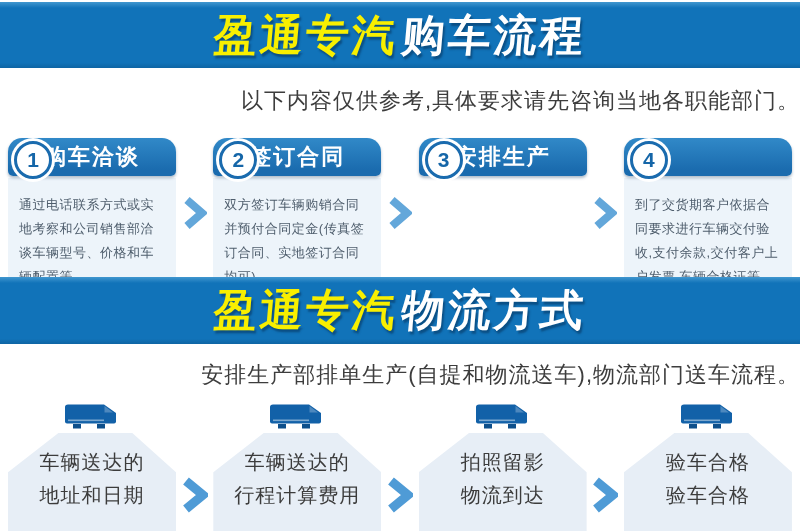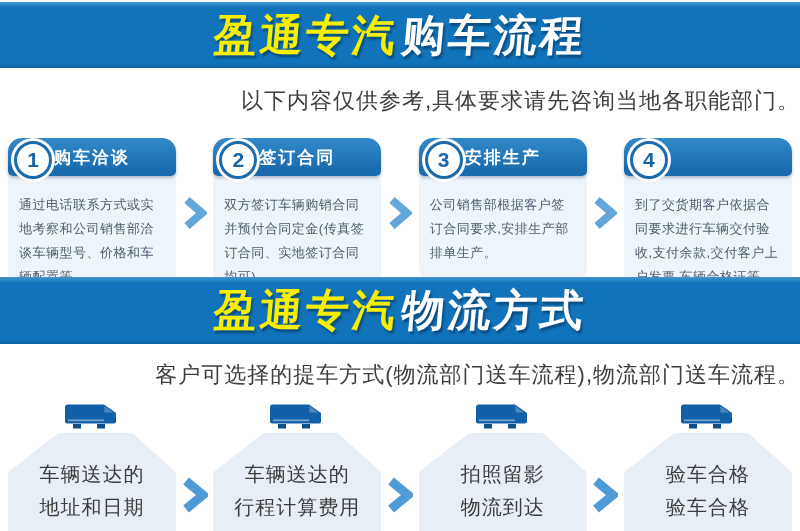--- a/index.html
+++ b/index.html
@@ -43,21 +43,21 @@
     display:flex;align-items:center;justify-content:center;
     box-shadow:0 2px 3px rgba(20,60,100,.35);
   }
   .step-circle{
     position:absolute;left:6px;top:3px;width:32px;height:32px;border-radius:50%;
     background:#ffffff;border:3px solid #1a6bae;box-shadow:0 0 0 3px #ffffff;
     color:#1566a8;font-size:21px;font-weight:bold;
     display:flex;align-items:center;justify-content:center;
   }
   .card-title{
-    color:#ffffff;font-size:17px;font-weight:bold;letter-spacing:2px;
+    color:#ffffff;font-size:22px;font-weight:bold;letter-spacing:2px;
   }
   .card-body{
     margin-top:2px;background:#edf4fa;border-radius:0 0 9px 9px;
     padding:15px 11px 13px;
     font-size:13px;line-height:1.85;letter-spacing:.5px;color:#4e5d6c;
   }
   .step-arrow{margin-top:58px;flex:0 0 auto}
   
   .logi{
     position:absolute;top:400px;left:8px;right:8px;bottom:0;
@@ -66,21 +66,21 @@
   .lcol{
     width:168px;flex:0 0 168px;height:131px;
     display:flex;flex-direction:column;align-items:center;
   }
   .truck{height:32px;margin-bottom:1px}
   .pent{
     width:100%;flex:1;box-sizing:border-box;
     background:#e7eef6;
     clip-path:polygon(0 40%,30% 0,74% 0,100% 40%,100% 100%,0 100%);
     display:flex;flex-direction:column;align-items:center;
-    padding-top:25px;
+    padding-top:13px;
     font-size:20px;line-height:33px;color:#3c3c3c;letter-spacing:1px;
   }
   .logi-arrow{margin-top:76px;flex:0 0 auto}
 </style>
 </head>
 <body>
 
 <div class="banner" id="banner1">
   <div class="banner-text">
     <span class="banner-brand">盈通专汽</span>
@@ -114,21 +114,20 @@
 
   <svg class="step-arrow" width="24" height="34" viewBox="0 0 24 34">
     <polyline points="4,4 19,17 4,30" fill="none" stroke="#63a7da" stroke-width="8"></polyline>
   </svg>
 
   <div class="card">
     <div class="card-header">
       <div class="step-circle">3</div>
       <div class="card-title">安排生产</div>
     </div>
-    <div class="card-body">公司销售部根据客户签订合同要求,安排生产部排单生产。</div>
   </div>
 
   <svg class="step-arrow" width="24" height="34" viewBox="0 0 24 34">
     <polyline points="4,4 19,17 4,30" fill="none" stroke="#63a7da" stroke-width="8"></polyline>
   </svg>
 
   <div class="card">
     <div class="card-header">
       <div class="step-circle">4</div>
     </div>
@@ -137,21 +136,21 @@
 
 </div>
 
 <div class="banner" id="banner2">
   <div class="banner-text">
     <span class="banner-brand">盈通专汽</span>
     <span class="banner-title">物流方式</span>
   </div>
 </div>
 
-<div class="note" id="note2">客户可选择的提车方式(物流部门送车流程),物流部门送车流程。</div>
+<div class="note" id="note2">安排生产部排单生产(自提和物流送车),物流部门送车流程。</div>
 
 <div class="logi">
 
   <div class="lcol">
     <svg class="truck" width="62" height="32" viewBox="0 0 62 32">
       <path d="M4,7 Q4,4.5 7,4.5 H43 L55,13 V21.5 Q55,23.5 53,23.5 H6 Q4,23.5 4,21.5 Z" fill="#1261a8"></path>
       <path d="M43.5,6 L52,12.5 L43.5,12.5 Z" fill="#ffffff" opacity="0.25"></path>
       <rect x="7" y="19.5" width="36" height="1.6" fill="#ffffff" opacity="0.45"></rect>
       <rect x="12" y="24" width="8" height="4.5" fill="#0d4f8b"></rect>
       <rect x="36" y="24" width="8" height="4.5" fill="#0d4f8b"></rect>

